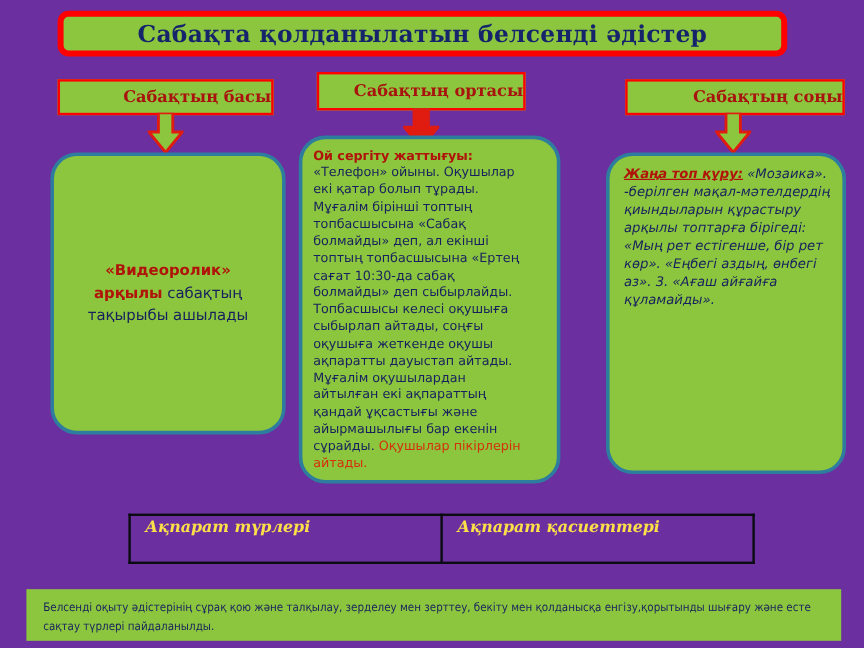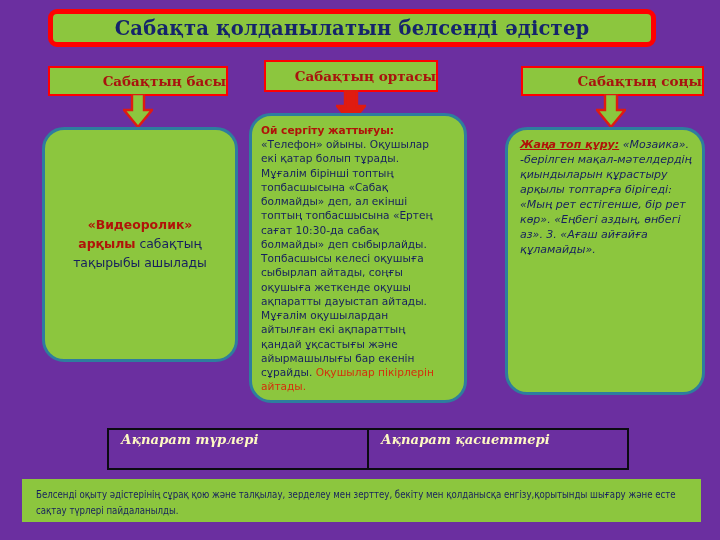--- a/index.html
+++ b/index.html
@@ -137,35 +137,35 @@
     left: 107px;
     top: 428px;
     width: 522px;
     height: 42px;
     border-collapse: collapse;
     table-layout: fixed;
   }
   .info-table td {
     border: 2px solid #0B0B12;
     background: transparent;
-    color: #fef9c3;
+    color: #fde047;
     font-family: "DejaVu Serif", serif;
     font-style: italic;
     font-weight: bold;
     font-size: 13.2px;
     padding: 2px 0 0 12px;
     vertical-align: top;
     white-space: nowrap;
   }
 
   
   .footer-box {
     position: absolute;
     left: 22px;
-    top: 479px;
+    top: 491px;
     width: 679px;
     height: 43px;
     background: #8CC63E;
     box-sizing: border-box;
     padding: 8px 10px 0 14px;
   }
   .footer-text {
     font-size: 9.6px;
     line-height: 1.62;
     color: #17205E;

